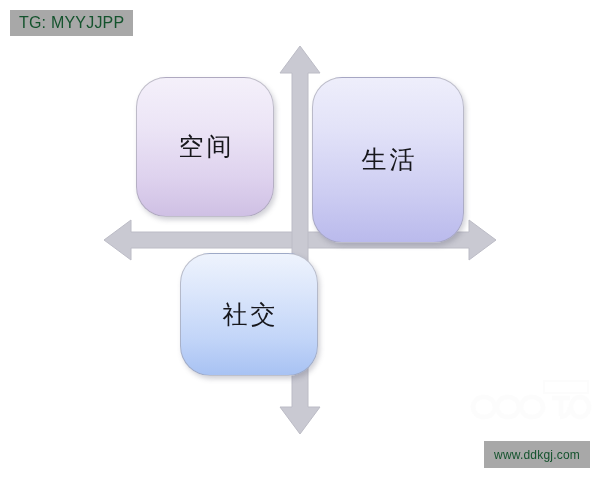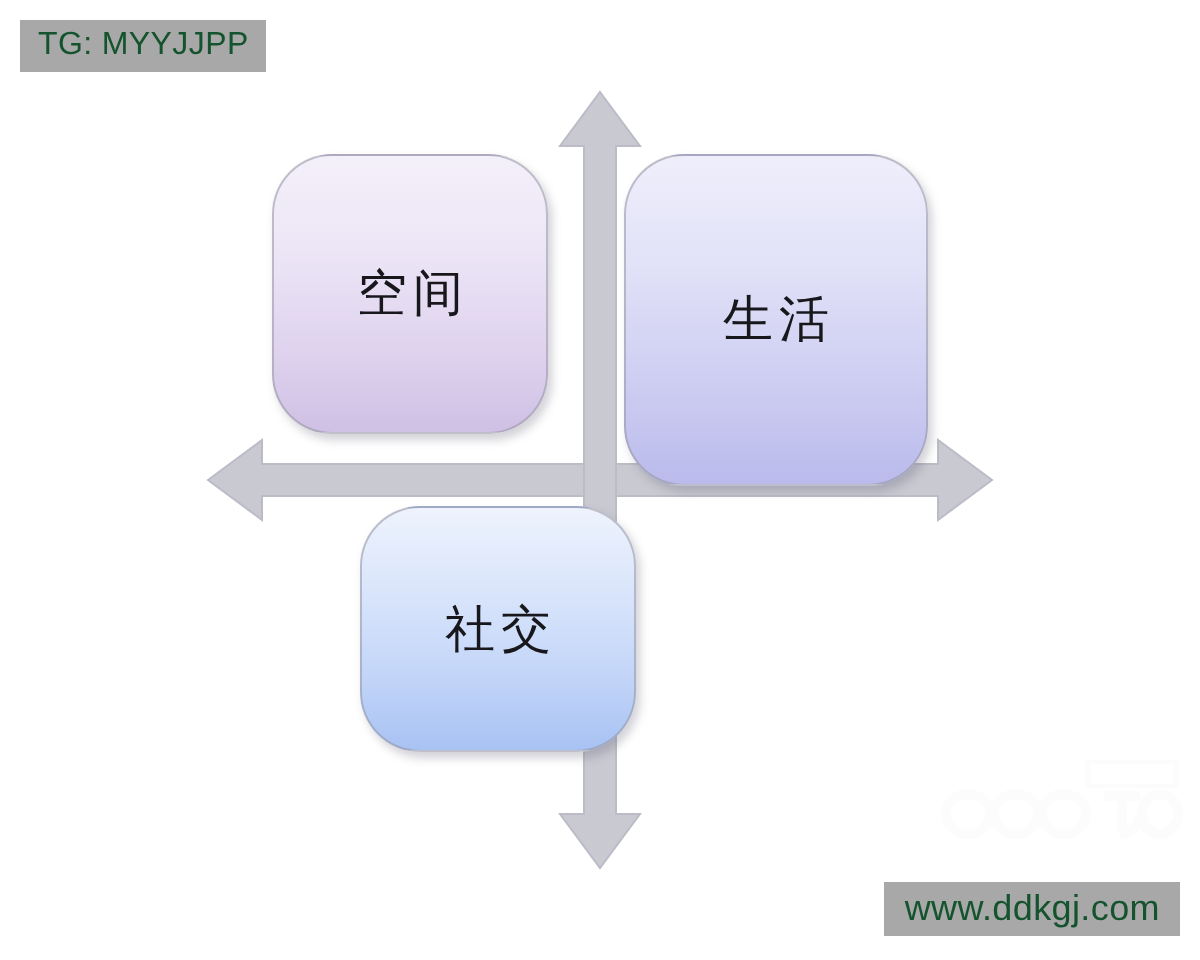--- a/index.html
+++ b/index.html
@@ -102,21 +102,21 @@
     height: 26px;
     padding: 0 9px;
     font-size: 16px;
     letter-spacing: 0.2px;
   }
   #wm-bottom-right {
     right: 10px;
     bottom: 12px;
     height: 27px;
     padding: 0 10px;
-    font-size: 18px;
+    font-size: 12px;
     letter-spacing: 0.2px;
   }
 
   #wm-ghost {
     position: absolute;
     right: 8px;
     bottom: 55px;
     width: 126px;
     height: 48px;
     opacity: 0.55;

